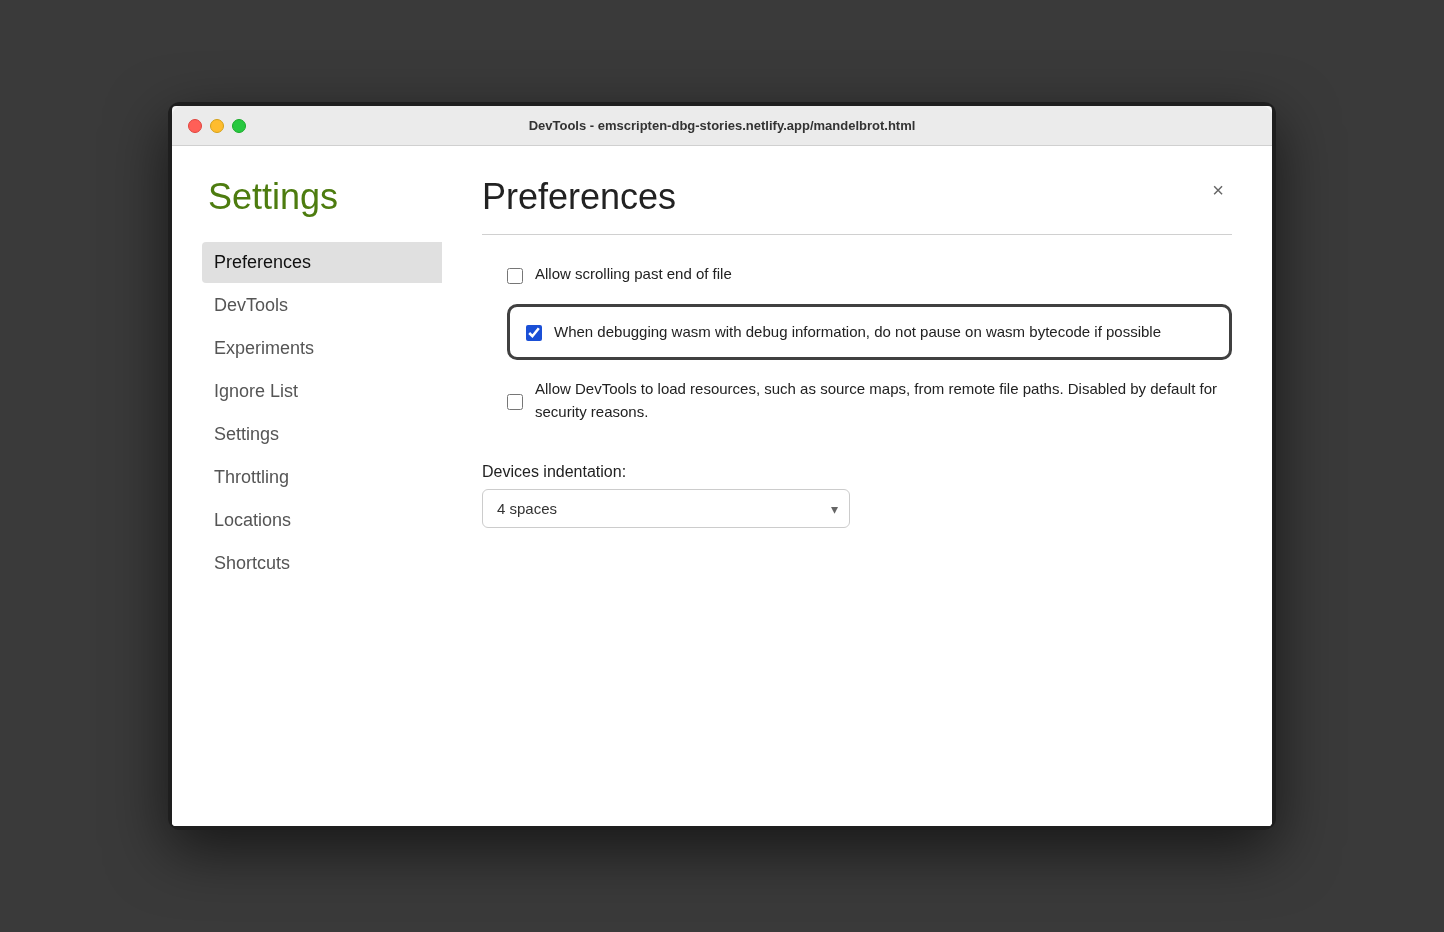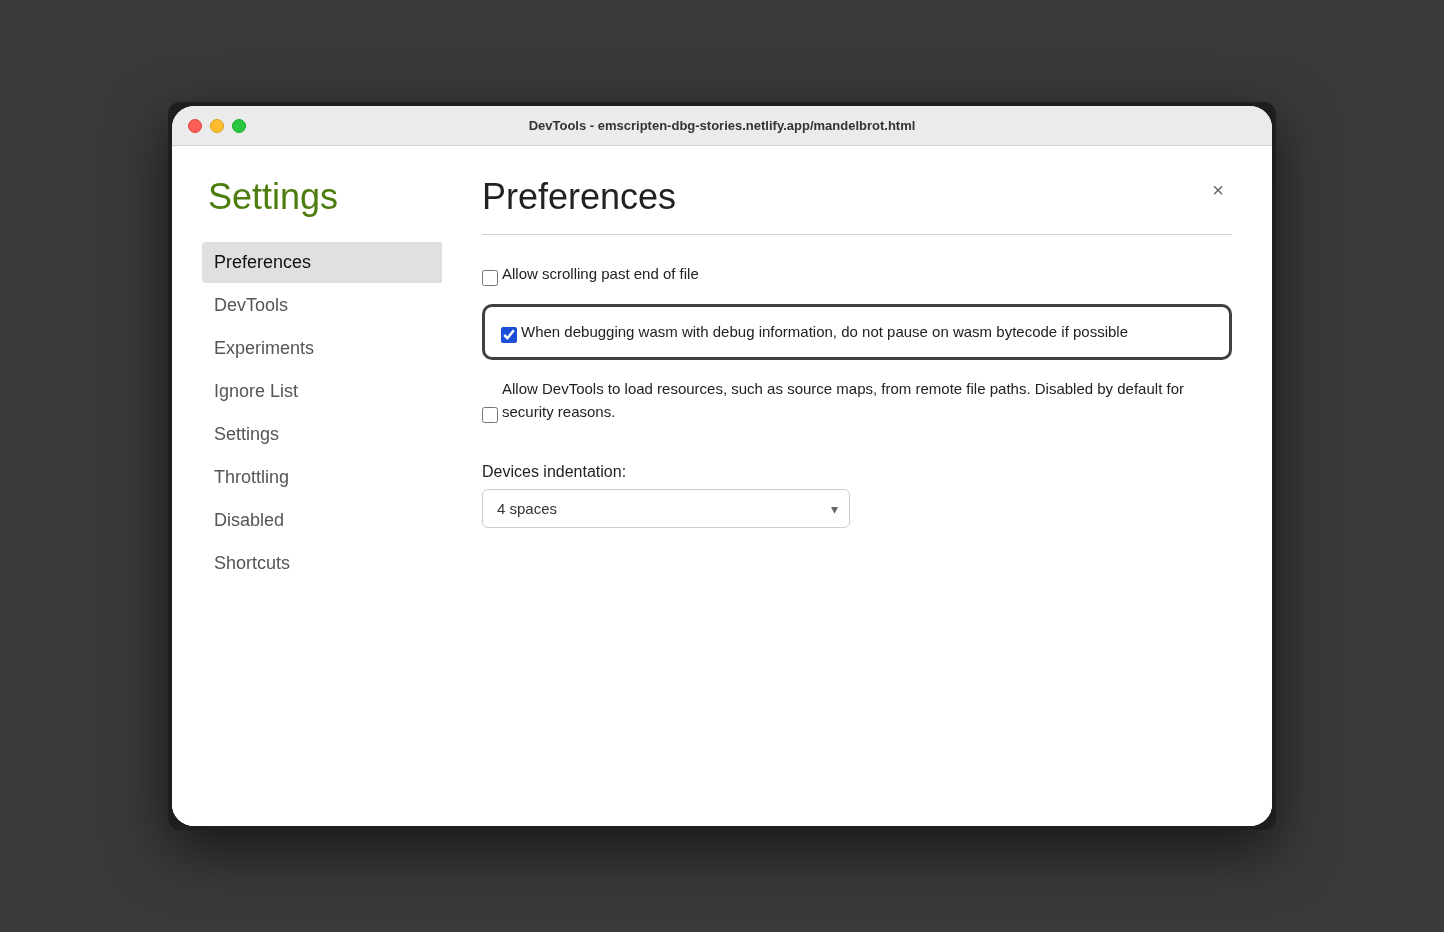--- a/index.html
+++ b/index.html
@@ -15,21 +15,21 @@
 
     .window-wrapper {
       background: #1e1e1e;
       border-radius: 12px;
       padding: 4px;
       box-shadow: 0 20px 60px rgba(0,0,0,0.6);
     }
 
     .window {
       background: #f5f5f5;
-      border-radius: 22px;
+      border-radius: 4px;
       width: 1100px;
       overflow: hidden;
     }
 
     .title-bar {
       background: #ebebeb;
       border-bottom: 1px solid #d0d0d0;
       display: flex;
       align-items: center;
       justify-content: center;
@@ -138,22 +138,23 @@
     }
 
     .settings-section {
       display: flex;
       flex-direction: column;
       gap: 18px;
     }
 
     .checkbox-row {
       display: flex;
-      align-items: flex-end;
-      gap: 4px;
+      align-items: center;
+      gap: 12px;
+      margin-left: 25px;
     }
 
     .checkbox-row.highlighted {
       border: 3px solid #404040;
       border-radius: 10px;
       padding: 14px 16px;
     }
 
     .checkbox-input {
       width: 16px;
@@ -240,21 +241,21 @@
           <li class="sidebar-nav-item">
             <span>Ignore List</span>
           </li>
           <li class="sidebar-nav-item">
             <span>Settings</span>
           </li>
           <li class="sidebar-nav-item">
             <span>Throttling</span>
           </li>
           <li class="sidebar-nav-item">
-            <span>Disabled</span>
+            <span>Locations</span>
           </li>
           <li class="sidebar-nav-item">
             <span>Shortcuts</span>
           </li>
         </ul>
       </div>
 
       <div class="content-area">
         <div class="content-header">
           <h1 class="content-title">Preferences</h1>

